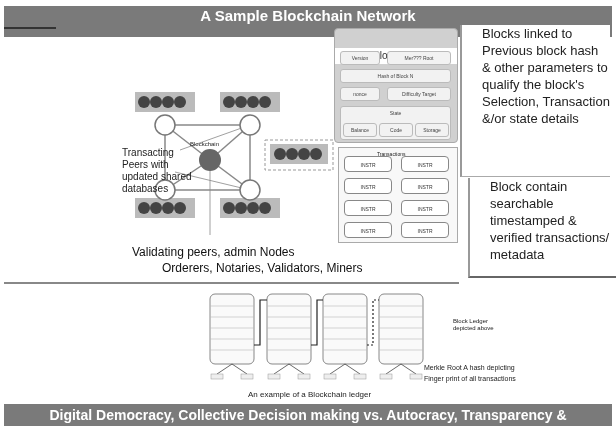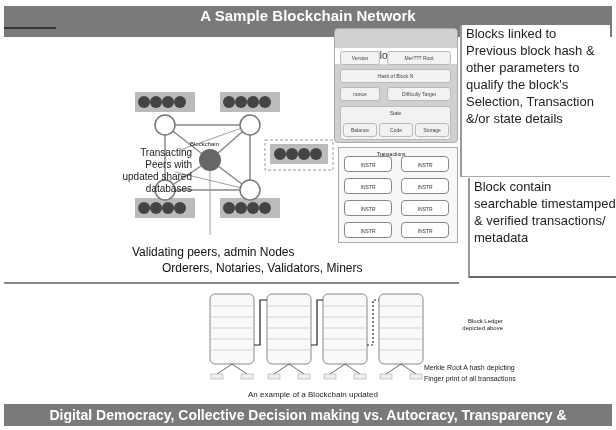--- a/index.html
+++ b/index.html
@@ -2,31 +2,31 @@
 <html><head>
 <meta charset="utf-8">
 <style>
   * { box-sizing: border-box; margin: 0; padding: 0; }
   body { width: 616px; height: 430px; background: #ffffff; font-family: "Liberation Sans", sans-serif; position: relative; overflow: hidden; }
   .banner { position: absolute; left: 4px; width: 608px; background: #7a7a7a; color: #ffffff; font-weight: bold; text-align: center; }
   #top-banner { top: 6px; height: 31px; font-size: 15px; line-height: 20px; }
   #bottom-banner { top: 404px; height: 22px; font-size: 14px; line-height: 22px; }
   .uline { position: absolute; left: 4px; top: 27px; width: 52px; height: 2px; background: #333; }
   .frame-line { position: absolute; background: #888; }
-  .callout { position: absolute; left: 460px; width: 150px; font-size: 13px; line-height: 17px; color: #222; border-left: 2px solid #999; padding-left: 4px; background:#fff; }
+  .callout { position: absolute; left: 460px; width: 150px; font-size: 13px; line-height: 17px; color: #222; border-left: 2px solid #999; padding-left: 20px; background:#fff; }
   #callout-1 { top: 25px; height: 152px; border-bottom: 1px solid #aaa; }
   #callout-2 { top: 178px; height: 100px; border-bottom: 2px solid #666; margin-left: 8px; }
   
   .blk { position: absolute; left: 334px; top: 28px; width: 124px; height: 115px; background: #d0d0d0; border: 1px solid #aaa; border-radius: 4px; }
   .blk-title { position: absolute; left: 0; top: 0; width: 100%; height: 16px; background: #fff; font-size: 10px; text-align: center; line-height: 16px; color: #333; margin-top: 19px; }
   .cell { position: absolute; background: #f2f2f2; border: 1px solid #bbb; border-radius: 3px; font-size: 5px; line-height: 12px; text-align: center; color: #444; }
   .txbox { position: absolute; left: 338px; top: 147px; width: 120px; height: 96px; border: 1px solid #aaa; background: #f8f8f8; }
   .tx { position: absolute; width: 48px; height: 16px; border: 1px solid #888; border-radius: 4px; background: #fff; font-size: 5px; text-align: center; line-height: 16px; color: #333; }
   .net { position: absolute; left: 100px; top: 80px; width: 240px; height: 170px; }
-  .label { position: absolute; font-size: 10px; color: #222; line-height: 12px; text-align: right; }
+  .label { position: absolute; font-size: 10px; color: #222; line-height: 12px; }
   .cap { position: absolute; font-size: 12px; color: #111; line-height: 16px; }
   .ledger { position: absolute; left: 205px; top: 288px; width: 225px; height: 97px; }
 </style>
 </head>
 <body>
 
 <div id="top-banner" class="banner">A Sample Blockchain Network</div>
 <div class="uline"></div>
 
 <svg class="net" viewBox="0 0 240 170">
@@ -167,15 +167,15 @@
       <rect x="93" y="86" width="12" height="5"></rect>
     <rect x="119" y="86" width="12" height="5"></rect>
       <rect x="149" y="86" width="12" height="5"></rect>
     <rect x="175" y="86" width="12" height="5"></rect>
       <rect x="205" y="86" width="12" height="5"></rect>
   </g>
 </svg>
 <div class="label" style="left:453px;top:318px;font-size:6px;width:50px;line-height:7px;">Block Ledger depicted above</div>
 <div class="label" style="left:424px;top:362px;font-size:7px;">Merkle Root A hash depicting</div>
 <div class="label" style="left:424px;top:373px;font-size:7px;">Finger print of all transactions</div>
-<div class="label" style="left:248px;top:389px;font-size:8px;">An example of a Blockchain updated</div>
+<div class="label" style="left:248px;top:389px;font-size:8px;">An example of a Blockchain ledger</div>
 
 <div id="bottom-banner" class="banner">Digital Democracy, Collective Decision making vs. Autocracy, Transparency &amp; Disintermediation</div>
 
 </body></html>

